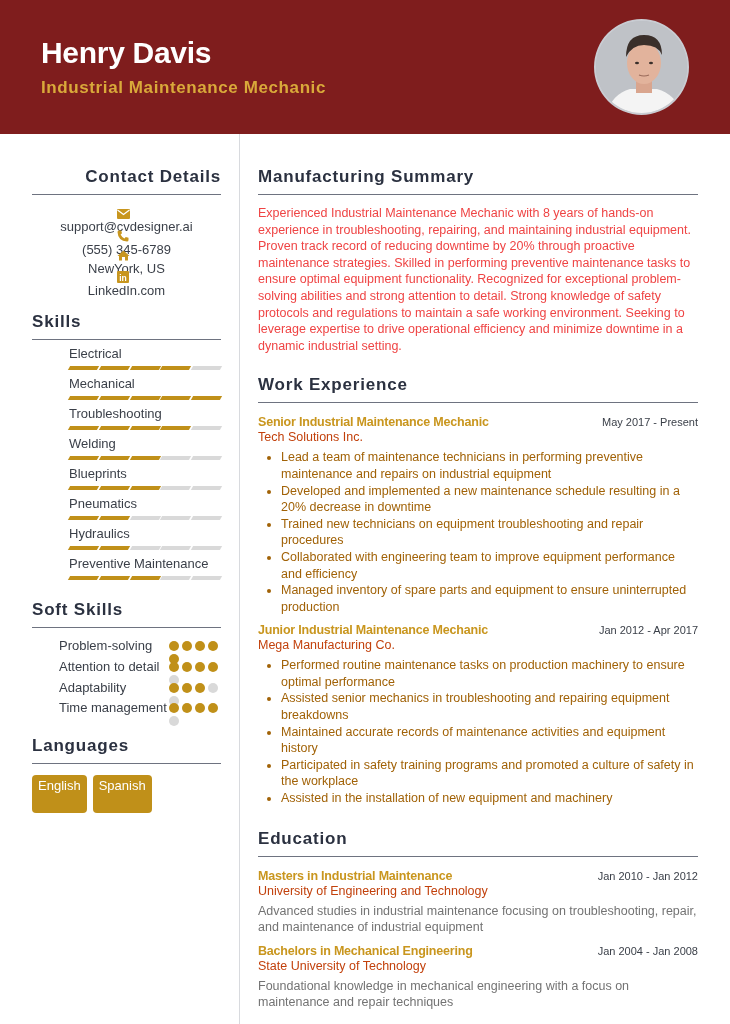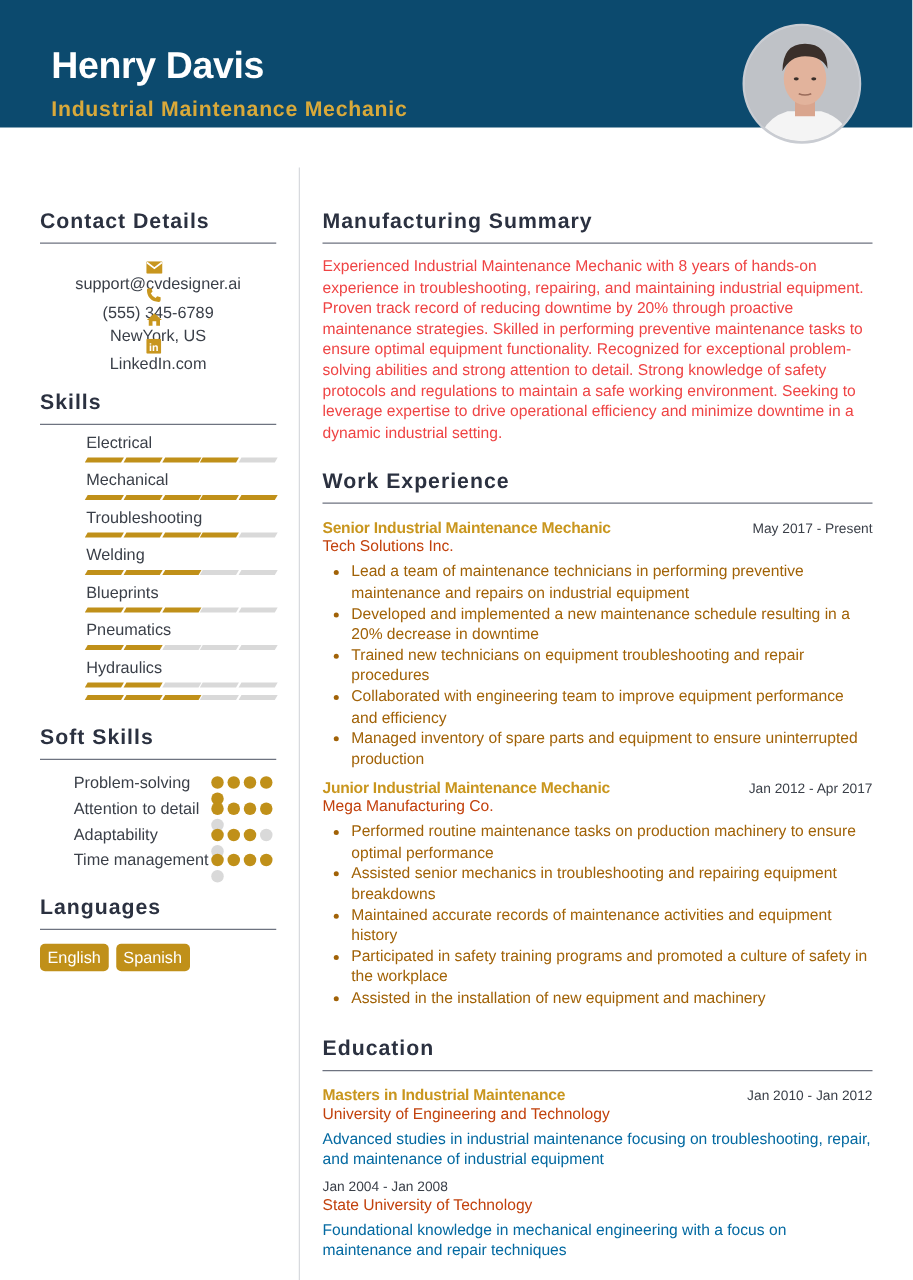--- a/index.html
+++ b/index.html
@@ -1,19 +1,19 @@
 <!DOCTYPE html>
 <html><head>
 <meta charset="utf-8">
 <style>
   * { box-sizing: border-box; margin: 0; padding: 0; }
   html, body { width: 730px; height: 1024px; overflow: hidden; background: #ffffff; }
   body { font-family: "Liberation Sans", sans-serif; color: #333a44; position: relative; }
 
-  .header { position: absolute; left: 0; top: 0; width: 730px; height: 102px; background: #0c4a6e; }
+  .header { position: absolute; left: 0; top: 0; width: 730px; height: 134px; background: #7f1d1d; }
   .header .name { position: absolute; left: 41px; top: 36px; font-size: 30px; font-weight: bold; color: #ffffff; letter-spacing: -0.3px; }
   .header .role { position: absolute; left: 41px; top: 78px; font-size: 17px; font-weight: bold; color: #d9a93a; letter-spacing: 0.6px; }
   .photo { position: absolute; left: 594px; top: 19px; width: 95px; height: 96px; border-radius: 50%; overflow: hidden; border: 2px solid #c9ccd2; background: #b9bcc2; }
 
   .divider-v { position: absolute; left: 239px; top: 134px; width: 1px; height: 890px; background: #d8dade; }
 
   .left { position: absolute; left: 32px; top: 134px; width: 189px; }
   .right { position: absolute; left: 258px; top: 134px; width: 440px; }
 
   .sec-title { font-size: 17px; font-weight: bold; color: #2b3140; letter-spacing: 0.8px; padding-bottom: 7px; border-bottom: 1.5px solid #6e7380; }
@@ -28,31 +28,31 @@
   .bar { width: 35.6px; height: 4px; background: #d9d9d9; transform: skewX(-30deg); }
   .bar.on { background: #c09019; }
 
   .soft-row { display: flex; justify-content: flex-end; font-size: 13px; color: #3a3f48; }
   .soft-name { width: 110px; line-height: 16px; }
   .dots { width: 52px; display: flex; flex-wrap: wrap; gap: 3px; margin-top: 3px; height: 10px; overflow: visible; }
   .dot { width: 10px; height: 10px; border-radius: 50%; background: #d9d9d9; }
   .dot.on { background: #c09019; }
 
   .langs { display: flex; gap: 6px; margin-top: 11px; }
-  .lang { background: #c09019; color: #fff; font-size: 13px; padding: 3px 6px 4px 6px; border-radius: 4px; }
+  .lang { background: #c09019; color: #fff; font-size: 13px; padding: 3px 6px 20px 6px; border-radius: 4px; }
 
   .summary { font-size: 12.5px; line-height: 16.6px; color: #ef4444; margin-top: 10px; }
 
   .job-head { display: flex; justify-content: space-between; align-items: baseline; }
   .job-title { font-size: 12.5px; font-weight: bold; color: #c9961e; letter-spacing: -0.2px; }
   .job-date { font-size: 11px; color: #3a3f48; }
   .job-company { font-size: 12.5px; color: #c2410c; margin-top: 1px; }
   ul.bullets { margin-top: 5px; padding-left: 23px; }
   ul.bullets li { font-size: 12.5px; line-height: 16.6px; color: #a16207; }
-  .edu-desc { font-size: 12.5px; line-height: 16.6px; color: #0369a1; margin-top: 5px; }
+  .edu-desc { font-size: 12.5px; line-height: 16.6px; color: #737373; margin-top: 5px; }
 </style>
 </head>
 <body>
 
 <div class="header">
   <div class="name">Henry Davis</div>
   <div class="role">Industrial Maintenance Mechanic</div>
   <div class="photo">
     <svg width="95" height="96" viewBox="0 0 95 96">
       <rect width="95" height="96" fill="#bfc2c7"></rect>
@@ -65,21 +65,21 @@
       <ellipse cx="55" cy="42" rx="2" ry="1.3" fill="#3a2f2a"></ellipse>
       <path d="M43 54 Q48 56 53 54" stroke="#9a6b5a" stroke-width="1.2" fill="none"></path>
     </svg>
   </div>
 </div>
 
 <div class="divider-v"></div>
 
 <div class="left">
 
-  <div style="margin-top:33px;">
+  <div style="margin-top:33px;text-align:right;">
     <div class="sec-title">Contact Details</div>
     <div class="contact">
       <div class="contact-row">
         <span class="ic">
           <svg width="13" height="10" viewBox="0 0 13 10">
               <rect x="0" y="0" width="13" height="10" rx="1" fill="#c8961e"></rect>
               <path d="M0.5 1 L6.5 5.5 L12.5 1" stroke="#fff" stroke-width="1.3" fill="none"></path>
             </svg>
         </span>
         <span>support@cvdesigner.ai</span>
@@ -179,20 +179,21 @@
           <div class="skill-name">Hydraulics</div>
           <div class="bars">
             <span class="bar on"></span>
             <span class="bar on"></span>
             <span class="bar"></span>
             <span class="bar"></span>
             <span class="bar"></span>
           </div>
         </div>
         <div class="skill">
+          <div class="skill-name">Preventive Maintenance</div>
           <div class="bars">
             <span class="bar on"></span>
             <span class="bar on"></span>
             <span class="bar on"></span>
             <span class="bar"></span>
             <span class="bar"></span>
           </div>
         </div>
       </div>
   </div>
@@ -300,19 +301,20 @@
       <div class="job-head">
         <span class="job-title">Masters in Industrial Maintenance</span>
         <span class="job-date">Jan 2010 - Jan 2012</span>
       </div>
       <div class="job-company">University of Engineering and Technology</div>
       <div class="edu-desc">Advanced studies in industrial maintenance focusing on troubleshooting, repair, and maintenance of industrial equipment</div>
     </div>
 
     <div style="margin-top:8px;">
       <div class="job-head">
+        <span class="job-title">Bachelors in Mechanical Engineering</span>
         <span class="job-date">Jan 2004 - Jan 2008</span>
       </div>
       <div class="job-company">State University of Technology</div>
       <div class="edu-desc">Foundational knowledge in mechanical engineering with a focus on maintenance and repair techniques</div>
     </div>
   </div>
 </div>
 
 </body></html>

